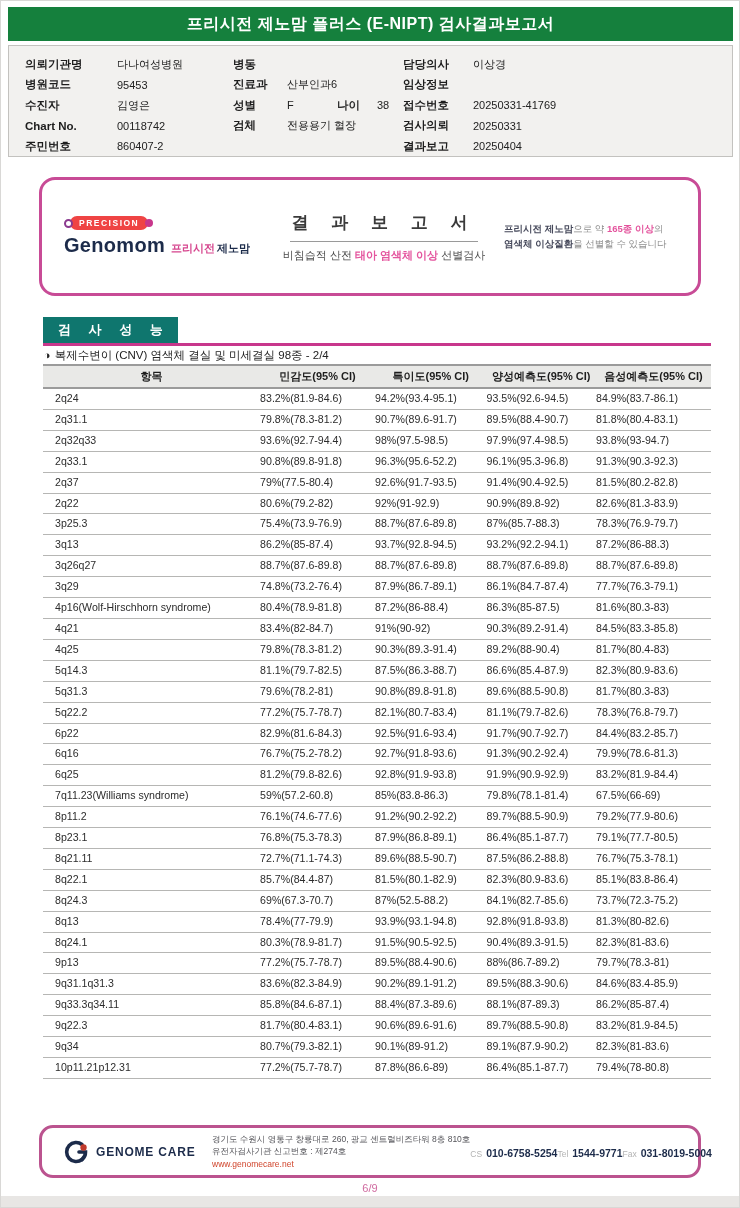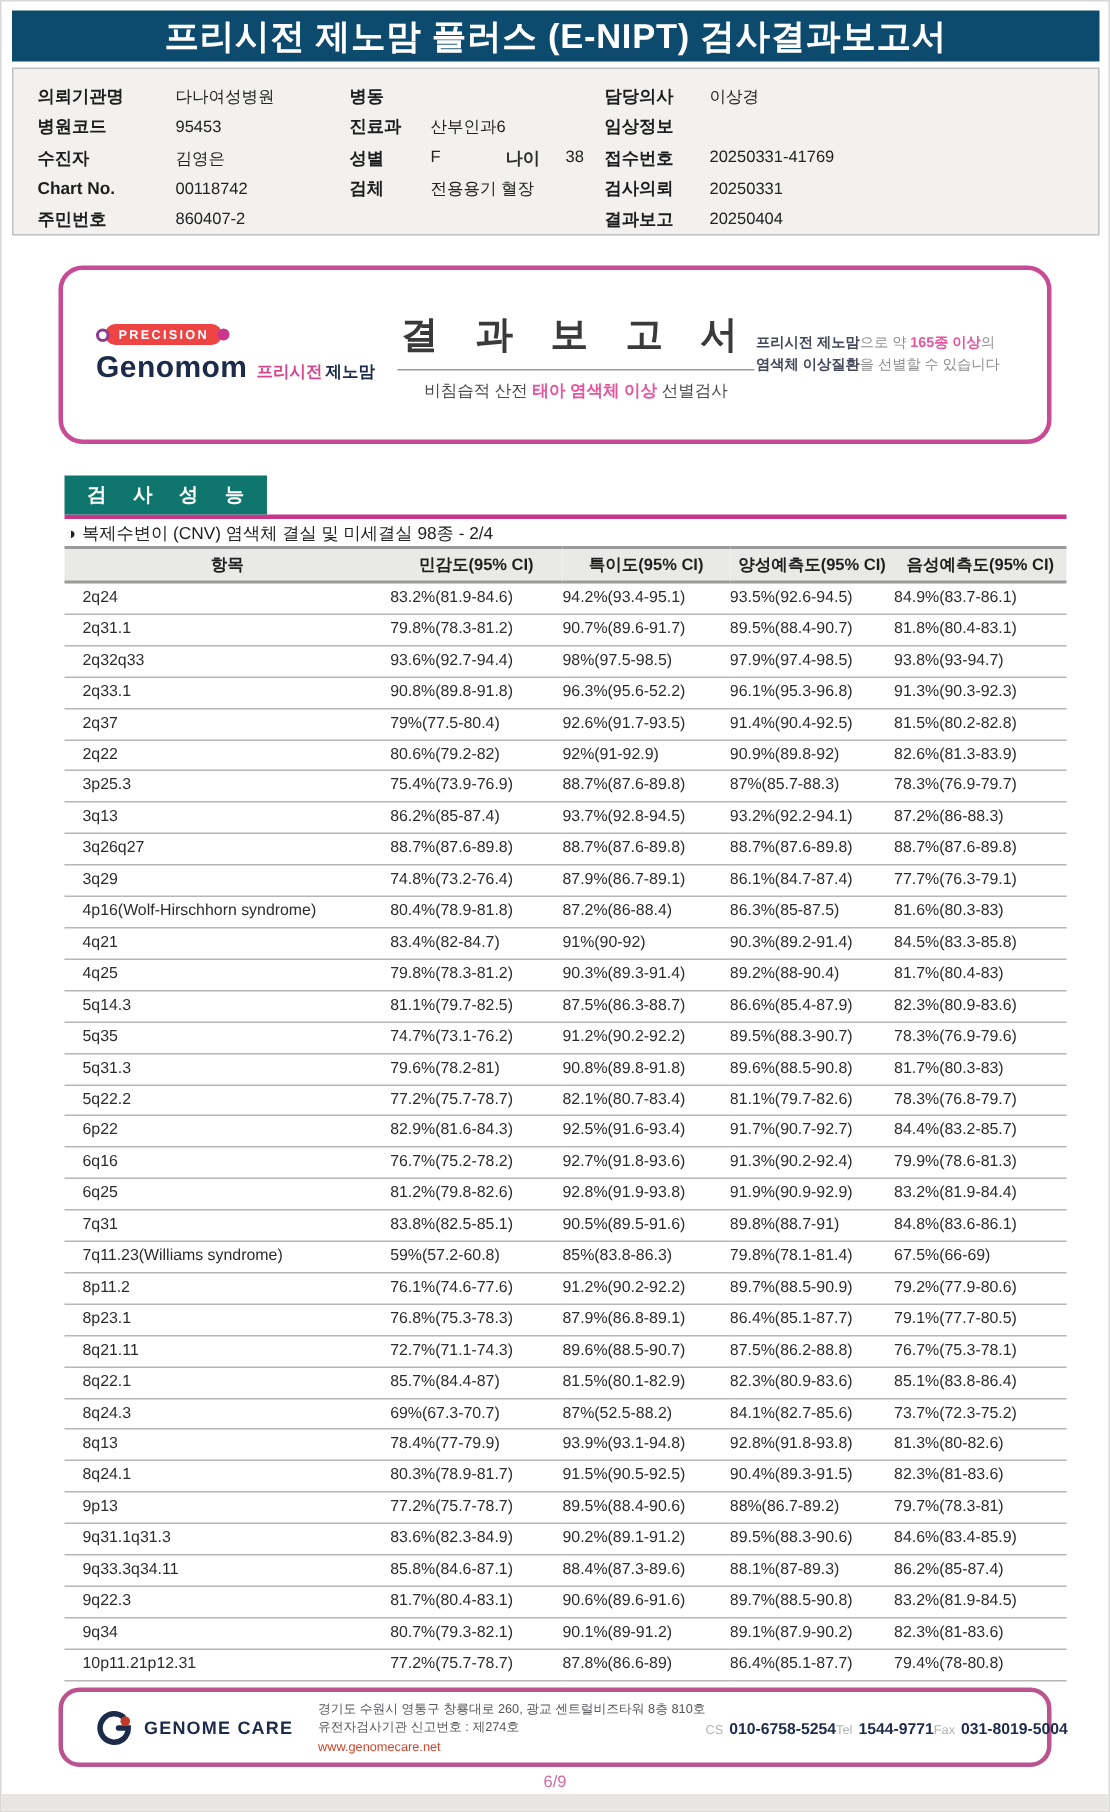--- a/index.html
+++ b/index.html
@@ -5,22 +5,22 @@
   * { margin:0; padding:0; box-sizing:border-box; }
   html,body { background:#fff; }
   .page {
     position:relative; width:740px; height:1208px; margin:0 auto;
     background:#ffffff; border:1px solid #d9d8d6; overflow:hidden;
     font-family:"Liberation Sans", sans-serif; color:#2e2e2e;
   }
   
   .title-bar {
     position:absolute; left:7px; right:6px; top:6px; height:34px;
-    background:#0c4a6e; color:#fff; text-align:center;
-    font-size:23px; font-weight:bold; line-height:34px; letter-spacing:0.5px;
+    background:#15803d; color:#fff; text-align:center;
+    font-size:16px; font-weight:bold; line-height:34px; letter-spacing:0.5px;
   }
   
   .info-panel {
     position:absolute; left:7px; right:6px; top:44px; height:112px;
     background:#f2f1ef; border:1px solid #c3c2bf;
   }
   .info-col { position:absolute; top:8px; }
   .info-col.c1 { left:16px;  width:205px; }
   .info-col.c2 { left:224px; width:170px; }
   .info-col.c3 { left:394px; width:330px; }
@@ -43,21 +43,21 @@
   .badge-row { display:flex; align-items:center; margin-bottom:4px; }
   .badge-dot-l { width:9px; height:9px; border:2.5px solid #8b3a8f; border-radius:50%; background:#fff; margin-right:-3px; z-index:2; }
   .badge-pill { background:#ef4444; color:#fff; font-size:8.5px; font-weight:bold; letter-spacing:1.5px; padding:2px 9px; border-radius:8px; }
   .badge-dot-r { width:8px; height:8px; background:#c8378c; border-radius:50%; margin-left:-3px; }
   .brand-line { white-space:nowrap; }
   .brand-name { font-size:20px; font-weight:800; color:#1c2b4a; letter-spacing:0.3px; }
   .brand-sub-accent { font-size:11px; font-weight:bold; color:#d6478f; margin-left:6px; }
   .brand-sub { font-size:11px; font-weight:bold; color:#1c2b4a; margin-left:2px; }
   .report-center { text-align:center; }
   .report-title {
-    display:inline-block; font-size:25px; font-weight:800; color:#3a3a3a;
+    display:inline-block; font-size:17px; font-weight:800; color:#3a3a3a;
     letter-spacing:9px; padding:0 2px 7px; border-bottom:1px solid #9a9a9a; white-space:nowrap;
   }
   .report-sub { margin-top:6px; font-size:11px; color:#4a4a4a; white-space:nowrap; }
   .report-sub .accent { color:#e4559e; font-weight:bold; }
   .report-right { width:172px; font-size:9.5px; color:#8d8d8d; line-height:1.5; }
   .report-right .b { color:#45485a; font-weight:bold; }
   .report-right .accent { color:#e4559e; font-weight:bold; }
   
   .section-header {
     position:absolute; left:42px; right:28px; top:316px;
@@ -321,27 +321,20 @@
             <td>81.7%(80.4-83)</td>
           </tr>
           <tr>
             <td>5q14.3</td>
             <td>81.1%(79.7-82.5)</td>
             <td>87.5%(86.3-88.7)</td>
             <td>86.6%(85.4-87.9)</td>
             <td>82.3%(80.9-83.6)</td>
           </tr>
           <tr>
-            <td>5q35</td>
-            <td>74.7%(73.1-76.2)</td>
-            <td>91.2%(90.2-92.2)</td>
-            <td>89.5%(88.3-90.7)</td>
-            <td>78.3%(76.9-79.6)</td>
-          </tr>
-          <tr>
             <td>5q31.3</td>
             <td>79.6%(78.2-81)</td>
             <td>90.8%(89.8-91.8)</td>
             <td>89.6%(88.5-90.8)</td>
             <td>81.7%(80.3-83)</td>
           </tr>
           <tr>
             <td>5q22.2</td>
             <td>77.2%(75.7-78.7)</td>
             <td>82.1%(80.7-83.4)</td>
@@ -361,27 +354,20 @@
             <td>92.7%(91.8-93.6)</td>
             <td>91.3%(90.2-92.4)</td>
             <td>79.9%(78.6-81.3)</td>
           </tr>
           <tr>
             <td>6q25</td>
             <td>81.2%(79.8-82.6)</td>
             <td>92.8%(91.9-93.8)</td>
             <td>91.9%(90.9-92.9)</td>
             <td>83.2%(81.9-84.4)</td>
-          </tr>
-          <tr>
-            <td>7q31</td>
-            <td>83.8%(82.5-85.1)</td>
-            <td>90.5%(89.5-91.6)</td>
-            <td>89.8%(88.7-91)</td>
-            <td>84.8%(83.6-86.1)</td>
           </tr>
           <tr>
             <td>7q11.23(Williams syndrome)</td>
             <td>59%(57.2-60.8)</td>
             <td>85%(83.8-86.3)</td>
             <td>79.8%(78.1-81.4)</td>
             <td>67.5%(66-69)</td>
           </tr>
           <tr>
             <td>8p11.2</td>

